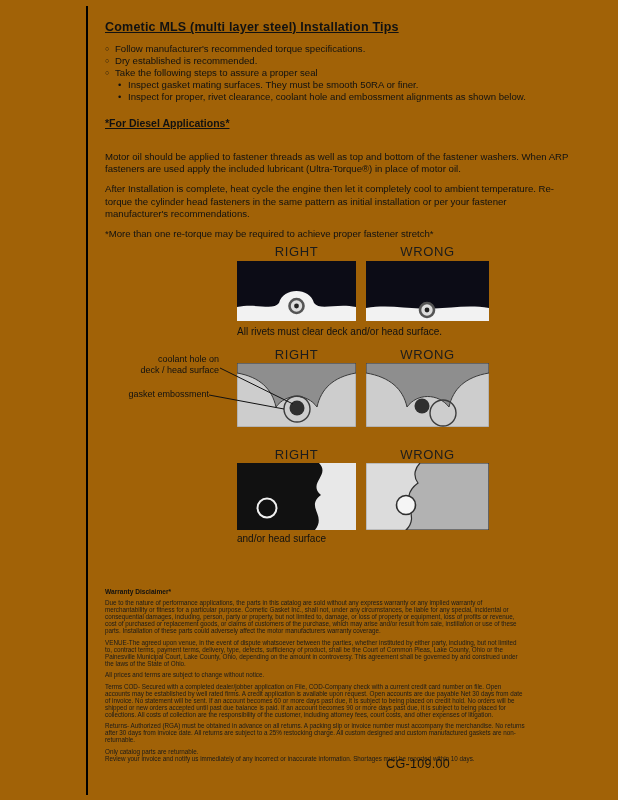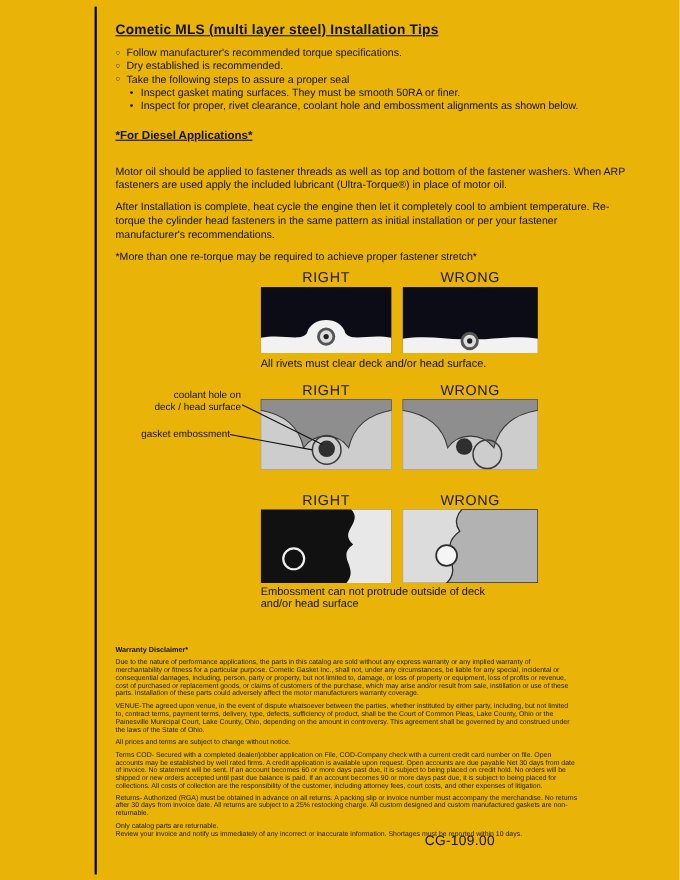--- a/index.html
+++ b/index.html
@@ -1,19 +1,19 @@
 <!DOCTYPE html>
 <html><head>
 <meta charset="utf-8">
 <style>
   * { margin:0; padding:0; box-sizing:border-box; }
   html,body { background:#ffffff; }
   .page {
     position:relative; width:618px; height:800px; margin:0 auto;
-    background:#eab308; color:#111;
+    background:#a16207; color:#111;
     font-family:"Liberation Sans", sans-serif; overflow:hidden;
   }
   .left-rule { position:absolute; left:86px; top:6px; width:2px; height:789px; background:#000; }
   .content { position:absolute; left:105px; top:20px; width:500px; }
 
   .title { font-size:12.5px; font-weight:bold; text-decoration:underline; letter-spacing:0.2px; margin-bottom:9px; }
 
   .tip-row { display:flex; align-items:flex-start; font-size:9.6px; line-height:12px; }
   .marker { width:10px; flex:none; text-align:left; }
   .b-circle { font-size:7px; line-height:12px; }
@@ -134,21 +134,20 @@
         <circle cx="30" cy="45" r="9.5" fill="none" stroke="#f0f0f0" stroke-width="2"></circle>
       </svg>
 
       <svg class="dimg" style="left:261px; top:219px;" width="123" height="67" viewBox="0 0 123 67">
         <rect width="123" height="67" fill="#dcdcdc" stroke="#9a9a9a" stroke-width="1"></rect>
         <path d="M54,0 H123 V67 H40 C56,52 30,36 52,20 C46,12 50,4 54,0 Z" fill="#b2b2b2" stroke="#2f2f2f" stroke-width="1.2"></path>
         <circle cx="40" cy="42" r="9.5" fill="#f5f5f5" stroke="#2f2f2f" stroke-width="1.6"></circle>
       </svg>
 
       <div class="caption" style="left:132px; top:289px;">
-        <div>Embossment can not protrude outside of deck</div>
         <div>and/or head surface</div>
       </div>
     </div>
 
     <div class="warranty">
       <div class="w-head">Warranty Disclaimer*</div>
       <p class="fine">Due to the nature of performance applications, the parts in this catalog are sold without any express warranty or any implied warranty of merchantability or fitness for a particular purpose. Cometic Gasket Inc., shall not, under any circumstances, be liable for any special, incidental or consequential damages, including, person, party or property, but not limited to, damage, or loss of property or equipment, loss of profits or revenue, cost of purchased or replacement goods, or claims of customers of the purchase, which may arise and/or result from sale, instillation or use of these parts. Installation of these parts could adversely affect the motor manufacturers warranty coverage.</p>
       <p class="fine">VENUE-The agreed upon venue, in the event of dispute whatsoever between the parties, whether instituted by either party, including, but not limited to, contract terms, payment terms, delivery, type, defects, sufficiency of product, shall be the Court of Common Pleas, Lake County, Ohio or the Painesville Municipal Court, Lake County, Ohio, depending on the amount in controversy. This agreement shall be governed by and construed under the laws of the State of Ohio.</p>
       <p class="fine">All prices and terms are subject to change without notice.</p>
       <p class="fine">Terms COD- Secured with a completed dealer/jobber application on File, COD-Company check with a current credit card number on file. Open accounts may be established by well rated firms. A credit application is available upon request. Open accounts are due payable Net 30 days from date of invoice. No statement will be sent. If an account becomes 60 or more days past due, it is subject to being placed on credit hold. No orders will be shipped or new orders accepted until past due balance is paid. If an account becomes 90 or more days past due, it is subject to being placed for collections. All costs of collection are the responsibility of the customer, including attorney fees, court costs, and other expenses of litigation.</p>

